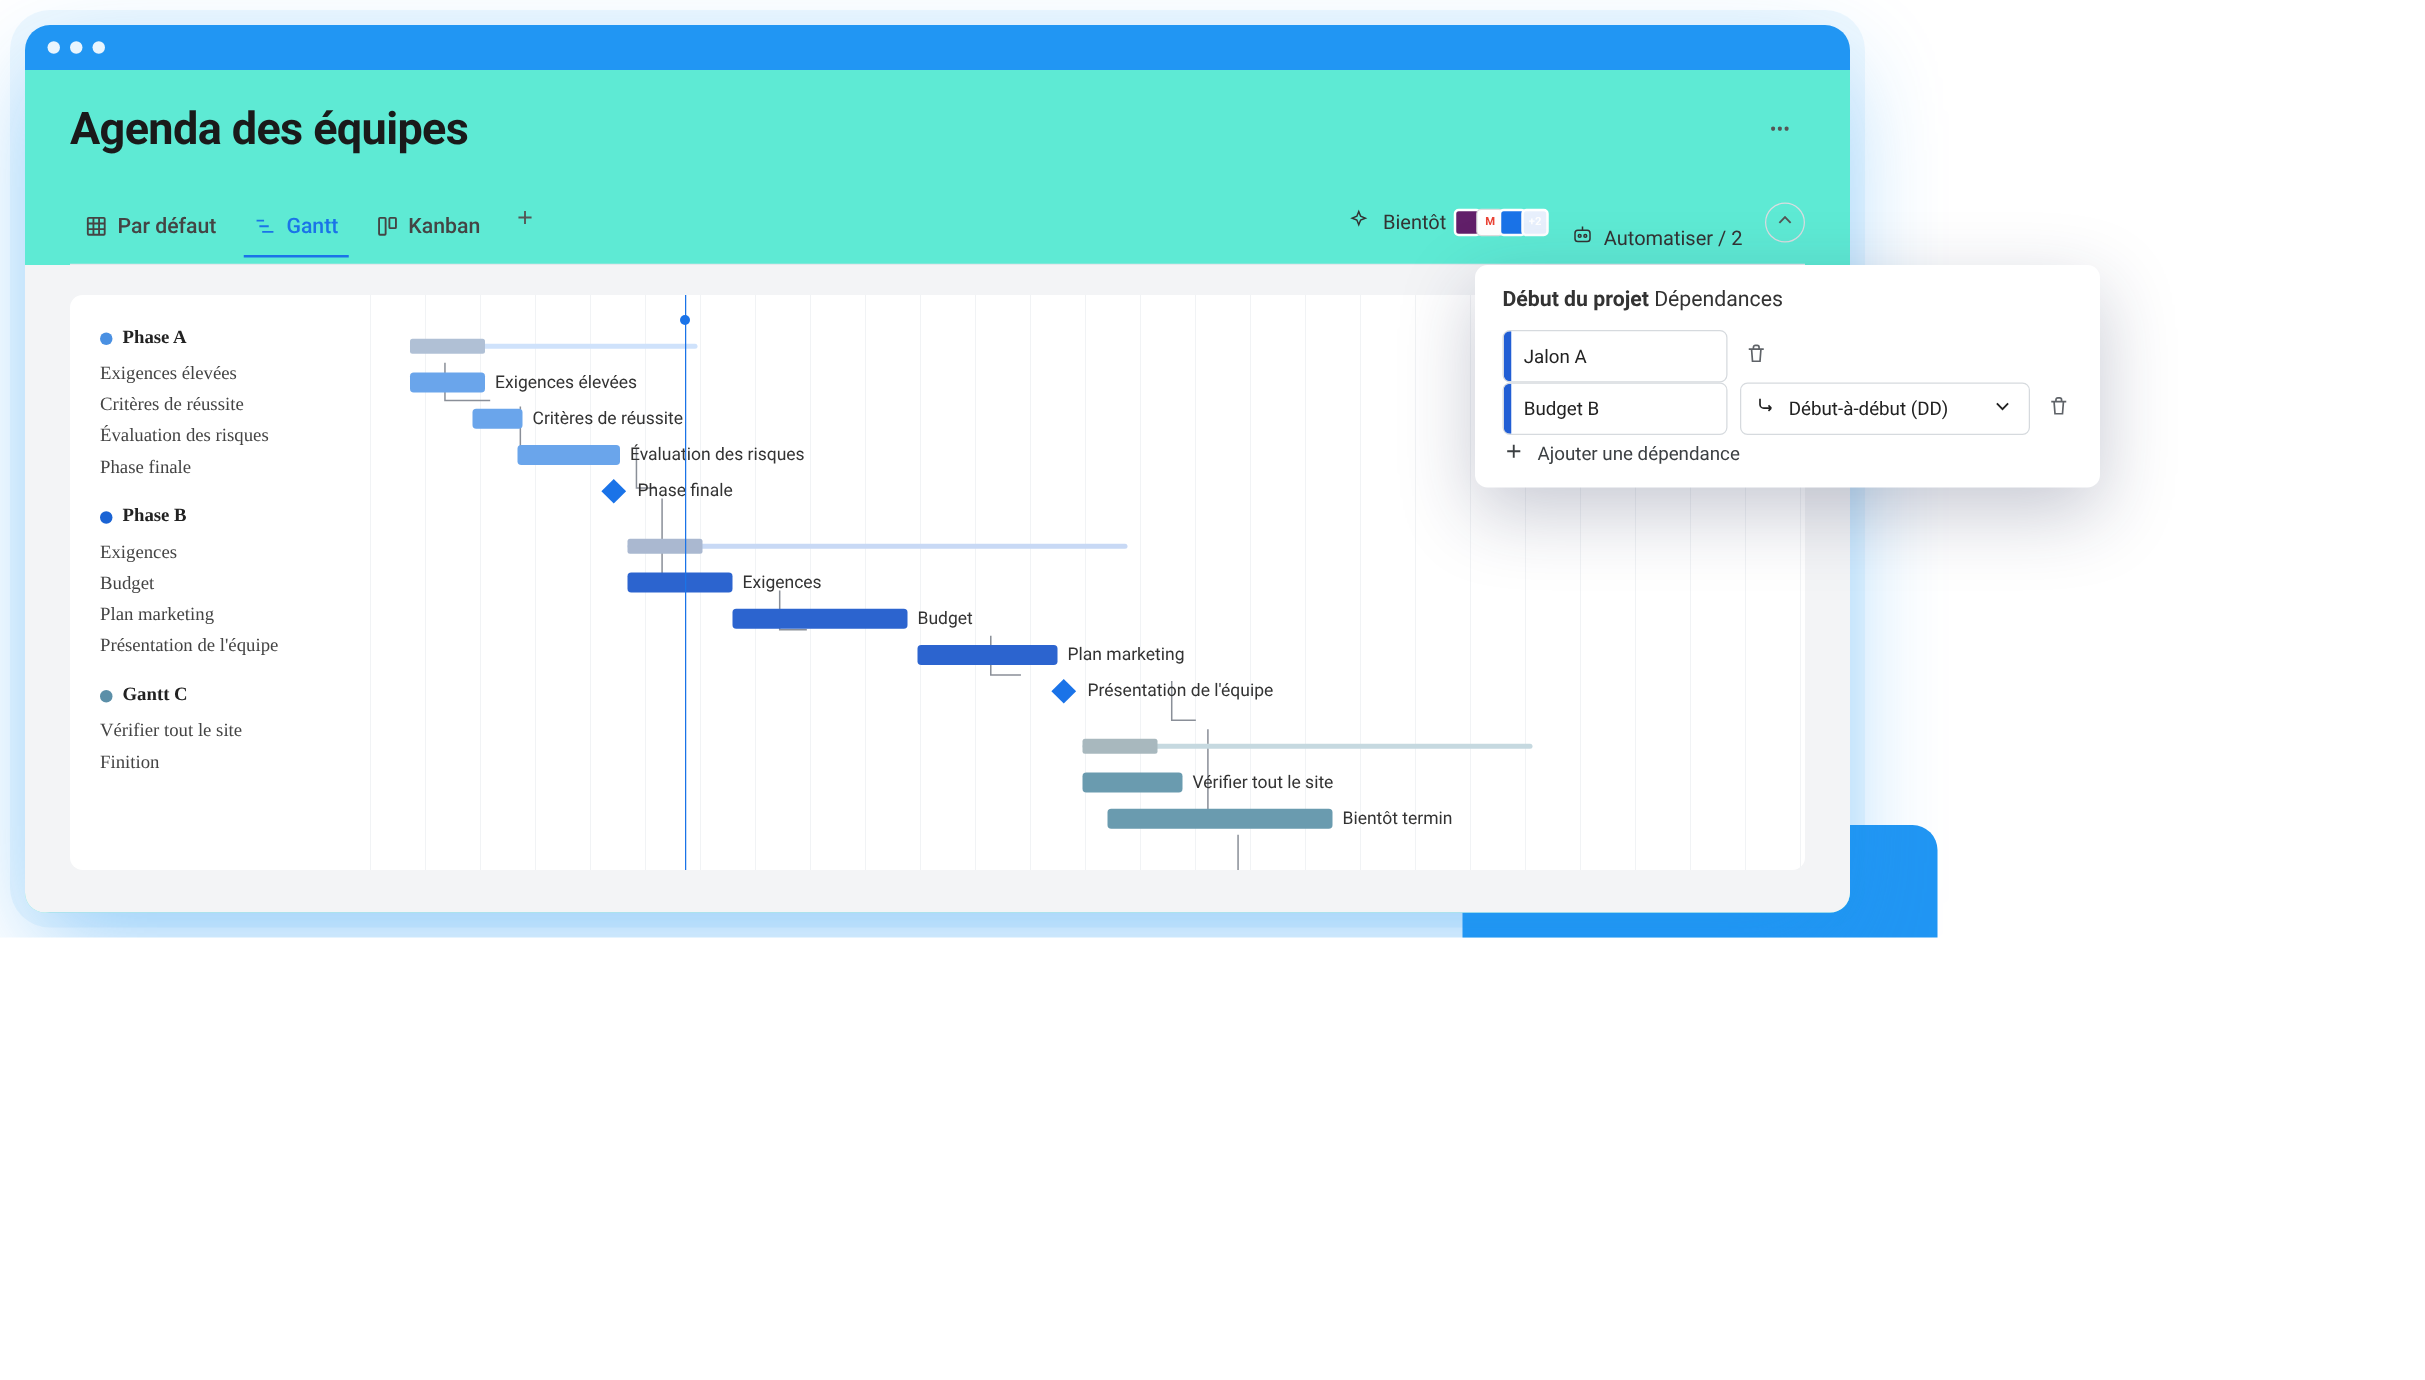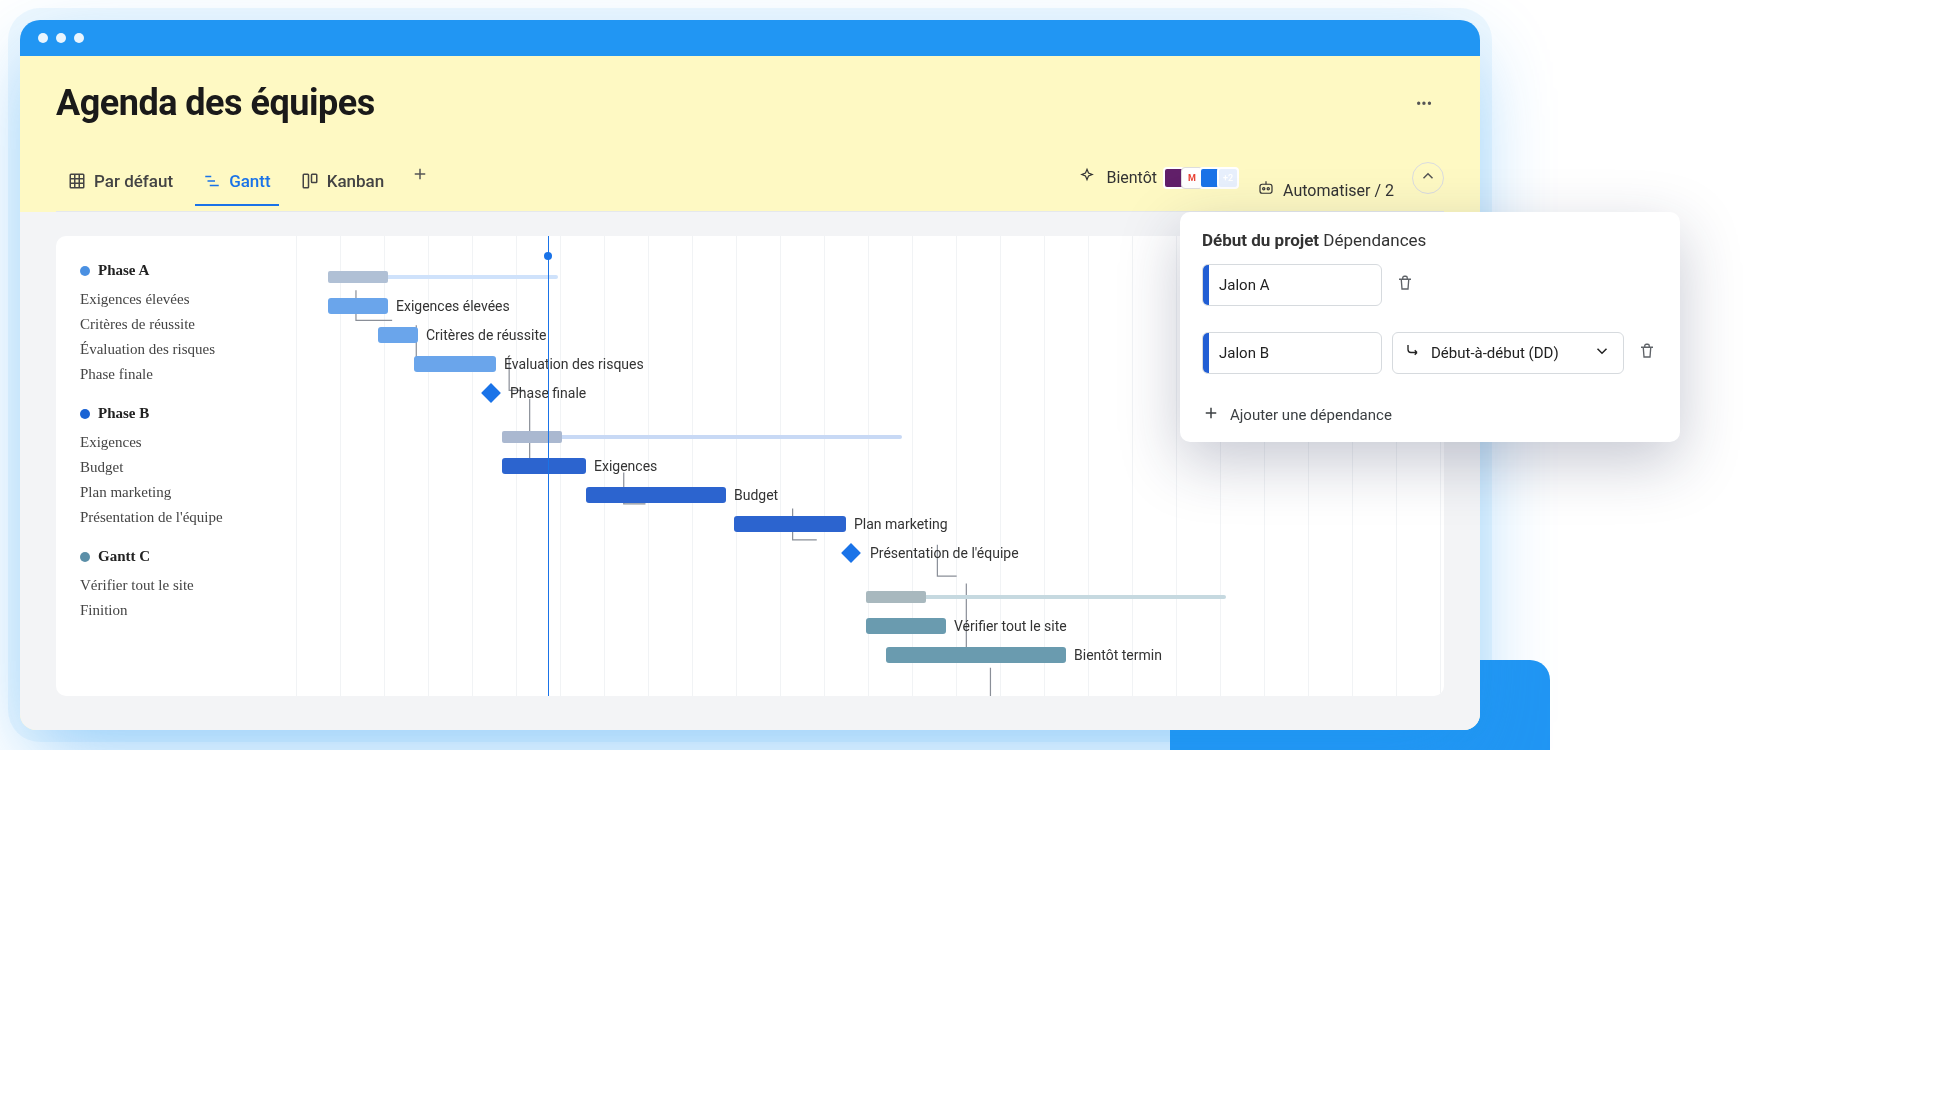--- a/index.html
+++ b/index.html
@@ -25,21 +25,21 @@
   }
   .titlebar {
     height: 36px;
     display:flex;
     align-items:center;
     padding-left: 18px;
     gap:8px;
   }
   .dot { width:10px; height:10px; border-radius:50%; background:#fff; opacity:.9;}
   .window {
-    background:#fef9c3;
+    background:#5eead4;
     border-radius: 0 0 16px 16px;
     padding: 26px 36px 0 36px;
     position:relative;
   }
   .header-row {
     display:flex;
     align-items:center;
     justify-content:space-between;
   }
   .page-title {
@@ -213,21 +213,21 @@
     padding: 18px 20px 16px 22px;
     width: 500px;
     z-index:10;
     font-size:15px;
   }
   .popover-title {
     font-size:17px;color:#333;margin-bottom:14px;
   }
   .popover-title b{font-weight:700;}
   .dep-row {
-    display:flex;align-items:center;gap:10px;margin-bottom:26px;
+    display:flex;align-items:center;gap:10px;margin-bottom:0;
   }
   .dep-input {
     flex:0 0 180px;
     border:1px solid #d6dade;border-radius:6px;
     height:42px;display:flex;align-items:center;
     overflow:hidden;
   }
   .dep-input .accent{width:6px;height:100%;background:#215ed4;}
   .dep-input .txt{padding-left:10px;color:#222;}
   .dep-select {
@@ -478,21 +478,21 @@
               <svg class="icon" viewBox="0 0 24 24" fill="none" stroke="currentColor" stroke-width="1.8">
                   <path d="M4 7h16M9 7V5a2 2 0 012-2h2a2 2 0 012 2v2m-8 0l1 13h8l1-13"></path>
                 </svg>
             </span>
           </div>
         </div>
 
         <div class="dep-row">
           <div class="dep-input">
             <div class="accent"></div>
-            <span class="txt">Jalon B</span>
+            <span class="txt">Budget B</span>
           </div>
           <div class="dep-select">
             <span style="display:flex;align-items:center;gap:8px;">
               <span>
                 <svg class="icon" viewBox="0 0 24 24" fill="none" stroke="currentColor" stroke-width="1.8">
                     <path d="M4 4v6a4 4 0 004 4h8m0 0l-3-3m3 3l-3 3"></path>
                   </svg>
               </span>
               <span>Début-à-début (DD)</span>
             </span>

